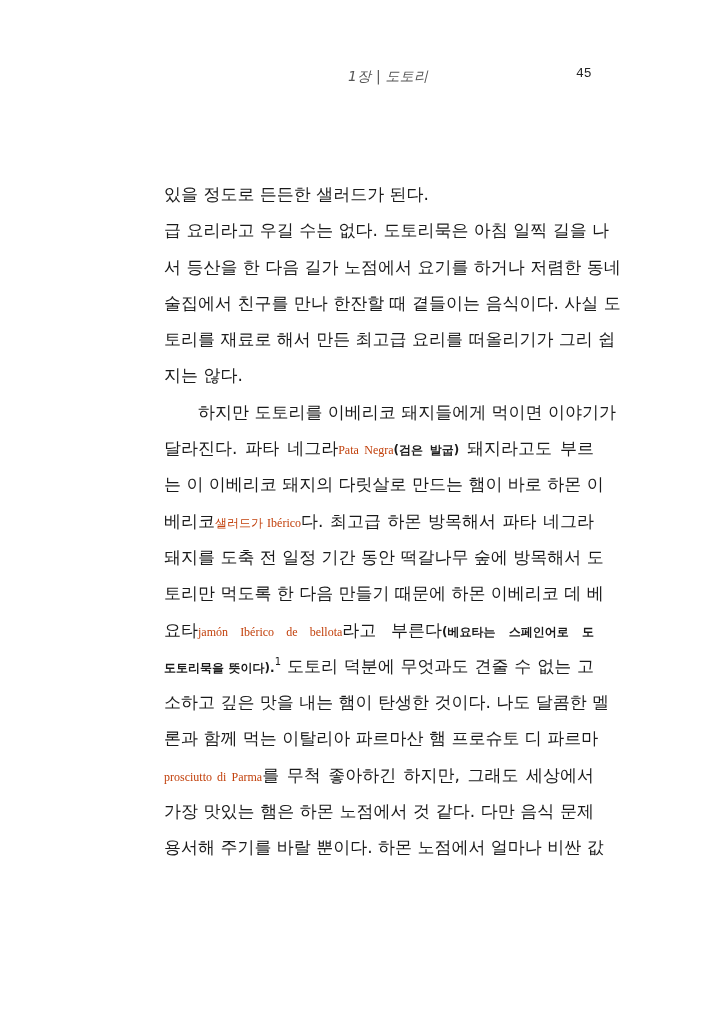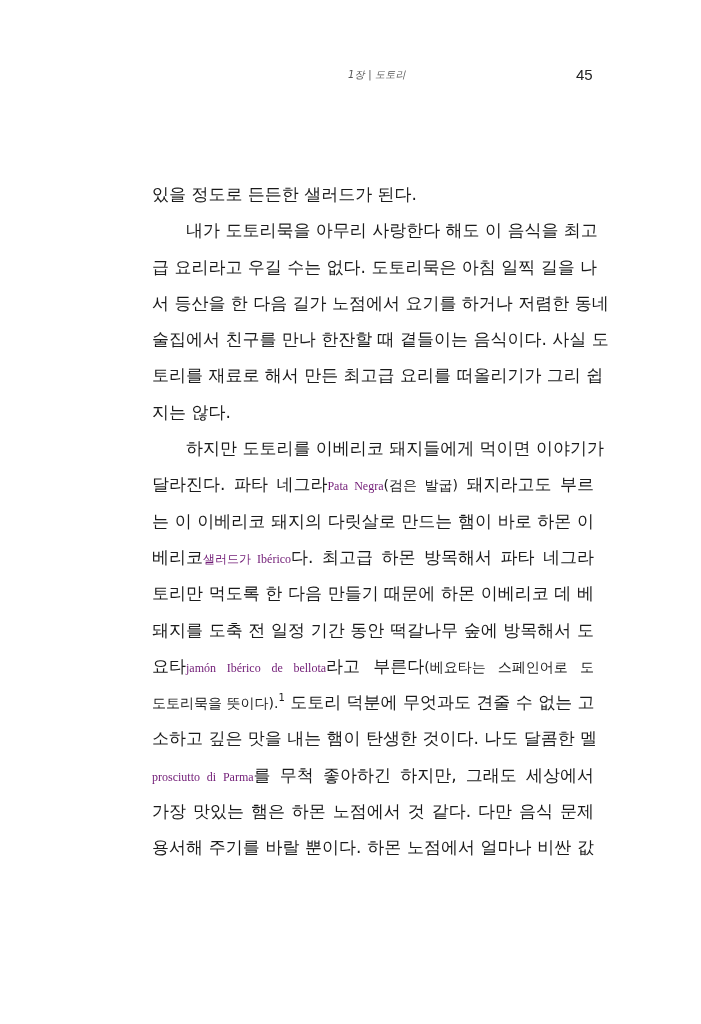--- a/index.html
+++ b/index.html
@@ -12,92 +12,94 @@
       height: 1024px;
       position: relative;
       overflow: hidden;
       color: #1a1a1a;
     }
     .running-head {
       position: absolute;
       top: 68px;
       left: 348px;
       font-family: "DejaVu Sans", sans-serif;
-      font-size: 10px;
+      font-size: 14px;
       font-style: italic;
       color: #555555;
       letter-spacing: 0.2px;
     }
     .page-number {
       position: absolute;
       top: 66px;
       left: 576px;
-      font-family: Liberation Sans, sans-serif;
-      font-size: 15px;
+      font-family: Liberation Mono, monospace;
+      font-size: 13px;
       color: #222222;
     }
     .text-block {
       position: absolute;
       top: 176px;
       left: 152px;
       width: 442px;
       font-family: "DejaVu Sans", sans-serif;
       font-size: 17px;
       line-height: 36.3px;
       color: #1a1a1a;
     }
     .line {
       display: block;
       white-space: nowrap;
       text-align: justify;
       text-align-last: justify;
       height: 36.3px;
+      margin-left: 12px;
     }
     .line.last {
       text-align-last: left;
     }
     .line.indent {
       padding-left: 34px;
     }
     .latin {
       font-family: "Liberation Serif", serif;
       font-size: 12px;
-      color: #701a75;
+      color: #c2410c;
     }
     .small-kr {
-      font-size: 14px;
+      font-size: 12px;
+      font-weight: bold;
     }
     sup {
       font-size: 10px;
       vertical-align: 7px;
       line-height: 0;
     }
   </style>
 </head>
 <body>
 
 <div class="running-head">1장 | 도토리</div>
 <div class="page-number">45</div>
 
 <div class="text-block">
 
   <span class="line last">있을 정도로 든든한 샐러드가 된다.</span>
 
-  <span class="line indent">내가 도토리묵을 아무리 사랑한다 해도 이 음식을 최고</span>
   <span class="line">급 요리라고 우길 수는 없다. 도토리묵은 아침 일찍 길을 나</span>
   <span class="line">서 등산을 한 다음 길가 노점에서 요기를 하거나 저렴한 동네</span>
   <span class="line">술집에서 친구를 만나 한잔할 때 곁들이는 음식이다. 사실 도</span>
   <span class="line">토리를 재료로 해서 만든 최고급 요리를 떠올리기가 그리 쉽</span>
   <span class="line last">지는 않다.</span>
 
   <span class="line indent">하지만 도토리를 이베리코 돼지들에게 먹이면 이야기가</span>
   <span class="line"><span>달라진다. 파타 네그라</span><span class="latin">Pata Negra</span><span class="small-kr">(검은 발굽)</span><span> 돼지라고도 부르</span></span>
   <span class="line">는 이 이베리코 돼지의 다릿살로 만드는 햄이 바로 하몬 이</span>
   <span class="line"><span>베리코</span><span class="latin">샐러드가 Ibérico</span><span>다. 최고급 하몬 방목해서 파타 네그라</span></span>
+  <span class="line">돼지를 도축 전 일정 기간 동안 떡갈나무 숲에 방목해서 도</span>
   <span class="line">토리만 먹도록 한 다음 만들기 때문에 하몬 이베리코 데 베</span>
-  <span class="line">돼지를 도축 전 일정 기간 동안 떡갈나무 숲에 방목해서 도</span>
   <span class="line"><span>요타</span><span class="latin">jamón Ibérico de bellota</span><span>라고 부른다</span><span class="small-kr">(베요타는 스페인어로 도</span></span>
   <span class="line"><span class="small-kr">도토리묵을 뜻이다).</span><sup>1</sup><span> 도토리 덕분에 무엇과도 견줄 수 없는 고</span></span>
   <span class="line">소하고 깊은 맛을 내는 햄이 탄생한 것이다. 나도 달콤한 멜</span>
+  <span class="line">론과 함께 먹는 이탈리아 파르마산 햄 프로슈토 디 파르마</span>
   <span class="line"><span class="latin">prosciutto di Parma</span><span>를 무척 좋아하긴 하지만, 그래도 세상에서</span></span>
   <span class="line">가장 맛있는 햄은 하몬 노점에서 것 같다. 다만 음식 문제</span>
   <span class="line">용서해 주기를 바랄 뿐이다. 하몬 노점에서 얼마나 비싼 값</span>
 </div>
 
 </body></html>

